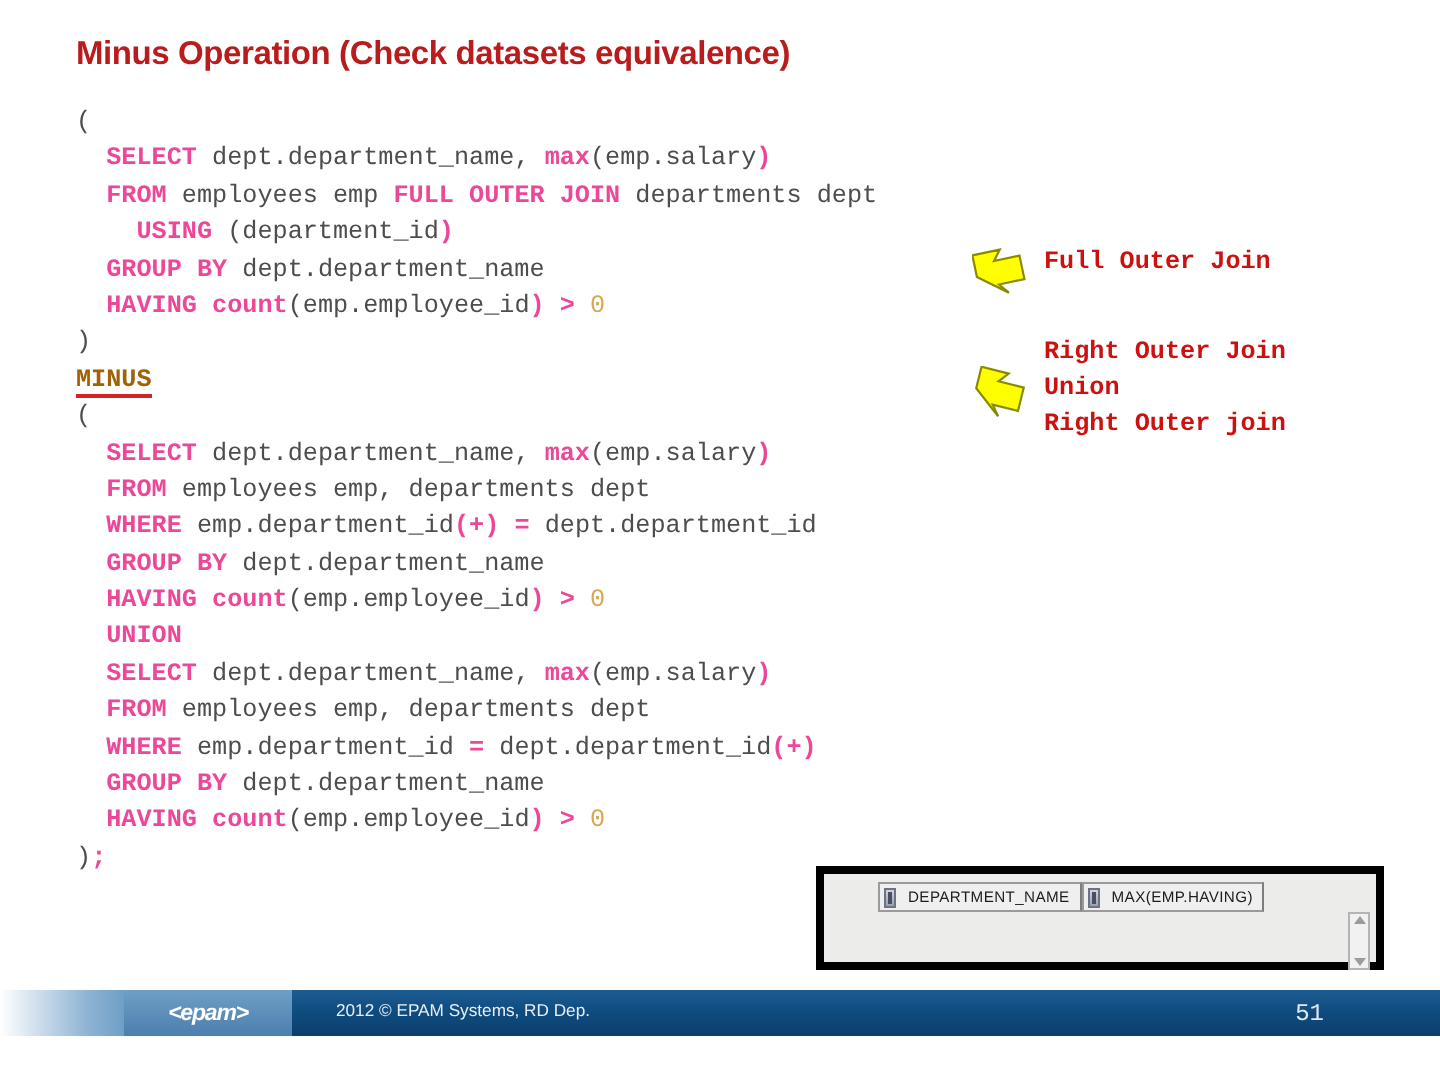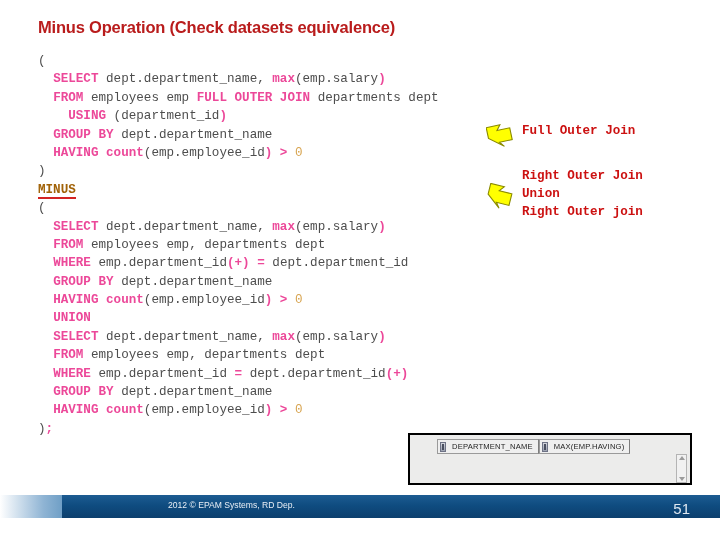--- a/index.html
+++ b/index.html
@@ -91,21 +91,21 @@
   }
 
   
   .result-grid {
     position: absolute;
     left: 408px;
     top: 433px;
     width: 284px;
     height: 52px;
     background: #ececeb;
-    border: 2px solid #000000;
+    border: 4px solid #000000;
     box-sizing: border-box;
     text-decoration: underline;
   }
   .grid-header-row {
     position: absolute;
     left: 27px;
     top: 4px;
     display: flex;
     height: 15px;
   }
@@ -209,24 +209,24 @@
     position: absolute;
     left: 168px;
     top: 5px;
     font-family: "Liberation Sans", sans-serif;
     font-size: 8.6px;
     color: #e8eef5;
     white-space: nowrap;
   }
   .footer-page {
     position: absolute;
-    right: 30px;
+    right: 58px;
     top: 5px;
-    font-family: Liberation Sans, sans-serif;
-    font-size: 15px;
+    font-family: Liberation Mono, monospace;
+    font-size: 12px;
     color: #dfe8f1;
   }
 </style>
 </head>
 <body>
 
 <div class="slide-title">Minus Operation (Check datasets equivalence)</div>
 
 <div class="code-block" id="code-block"><div class="code-line"><span class="plain">(</span></div><div class="code-line"><span class="plain">  </span><span class="kw">SELECT</span><span class="plain"> dept.department_name, </span><span class="kw">max</span><span class="plain">(emp.salary</span><span class="kw">)</span></div><div class="code-line"><span class="plain">  </span><span class="kw">FROM</span><span class="plain"> employees emp </span><span class="kw">FULL OUTER JOIN</span><span class="plain"> departments dept</span></div><div class="code-line"><span class="plain">    </span><span class="kw">USING</span><span class="plain"> (department_id</span><span class="kw">)</span></div><div class="code-line"><span class="plain">  </span><span class="kw">GROUP BY</span><span class="plain"> dept.department_name</span></div><div class="code-line"><span class="plain">  </span><span class="kw">HAVING count</span><span class="plain">(emp.employee_id</span><span class="kw">) &gt; </span><span class="num">0</span></div><div class="code-line"><span class="plain">)</span></div><div class="code-line"><span class="kw-underline">MINUS</span></div><div class="code-line"><span class="plain">(</span></div><div class="code-line"><span class="plain">  </span><span class="kw">SELECT</span><span class="plain"> dept.department_name, </span><span class="kw">max</span><span class="plain">(emp.salary</span><span class="kw">)</span></div><div class="code-line"><span class="plain">  </span><span class="kw">FROM</span><span class="plain"> employees emp, departments dept</span></div><div class="code-line"><span class="plain">  </span><span class="kw">WHERE</span><span class="plain"> emp.department_id</span><span class="kw">(+) =</span><span class="plain"> dept.department_id</span></div><div class="code-line"><span class="plain">  </span><span class="kw">GROUP BY</span><span class="plain"> dept.department_name</span></div><div class="code-line"><span class="plain">  </span><span class="kw">HAVING count</span><span class="plain">(emp.employee_id</span><span class="kw">) &gt; </span><span class="num">0</span></div><div class="code-line"><span class="plain">  </span><span class="kw">UNION</span></div><div class="code-line"><span class="plain">  </span><span class="kw">SELECT</span><span class="plain"> dept.department_name, </span><span class="kw">max</span><span class="plain">(emp.salary</span><span class="kw">)</span></div><div class="code-line"><span class="plain">  </span><span class="kw">FROM</span><span class="plain"> employees emp, departments dept</span></div><div class="code-line"><span class="plain">  </span><span class="kw">WHERE</span><span class="plain"> emp.department_id </span><span class="kw">=</span><span class="plain"> dept.department_id</span><span class="kw">(+)</span></div><div class="code-line"><span class="plain">  </span><span class="kw">GROUP BY</span><span class="plain"> dept.department_name</span></div><div class="code-line"><span class="plain">  </span><span class="kw">HAVING count</span><span class="plain">(emp.employee_id</span><span class="kw">) &gt; </span><span class="num">0</span></div><div class="code-line"><span class="plain">)</span><span class="kw">;</span></div></div>
 
@@ -263,15 +263,18 @@
     </div>
   <div class="grid-body"></div>
   <div class="grid-scrollbar">
     <span class="sb-arrow sb-up"></span>
     <span class="sb-arrow sb-down"></span>
   </div>
 </div>
 
 <div class="footer">
   <div class="footer-left-fade"></div>
+  <div class="footer-logo-panel">
+    <span class="footer-logo">&lt;epam&gt;</span>
+  </div>
   <div class="footer-copy">2012 © EPAM Systems, RD Dep.</div>
   <div class="footer-page">51</div>
 </div>
 
 </body></html>

